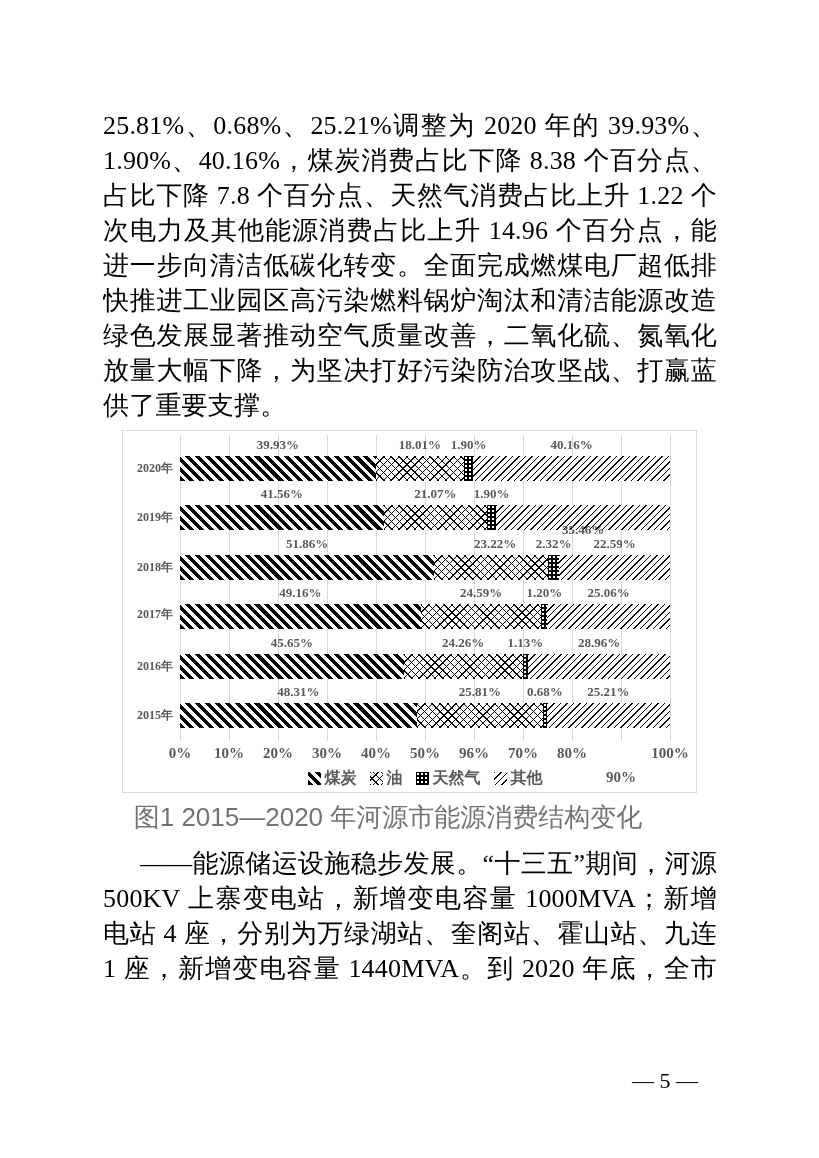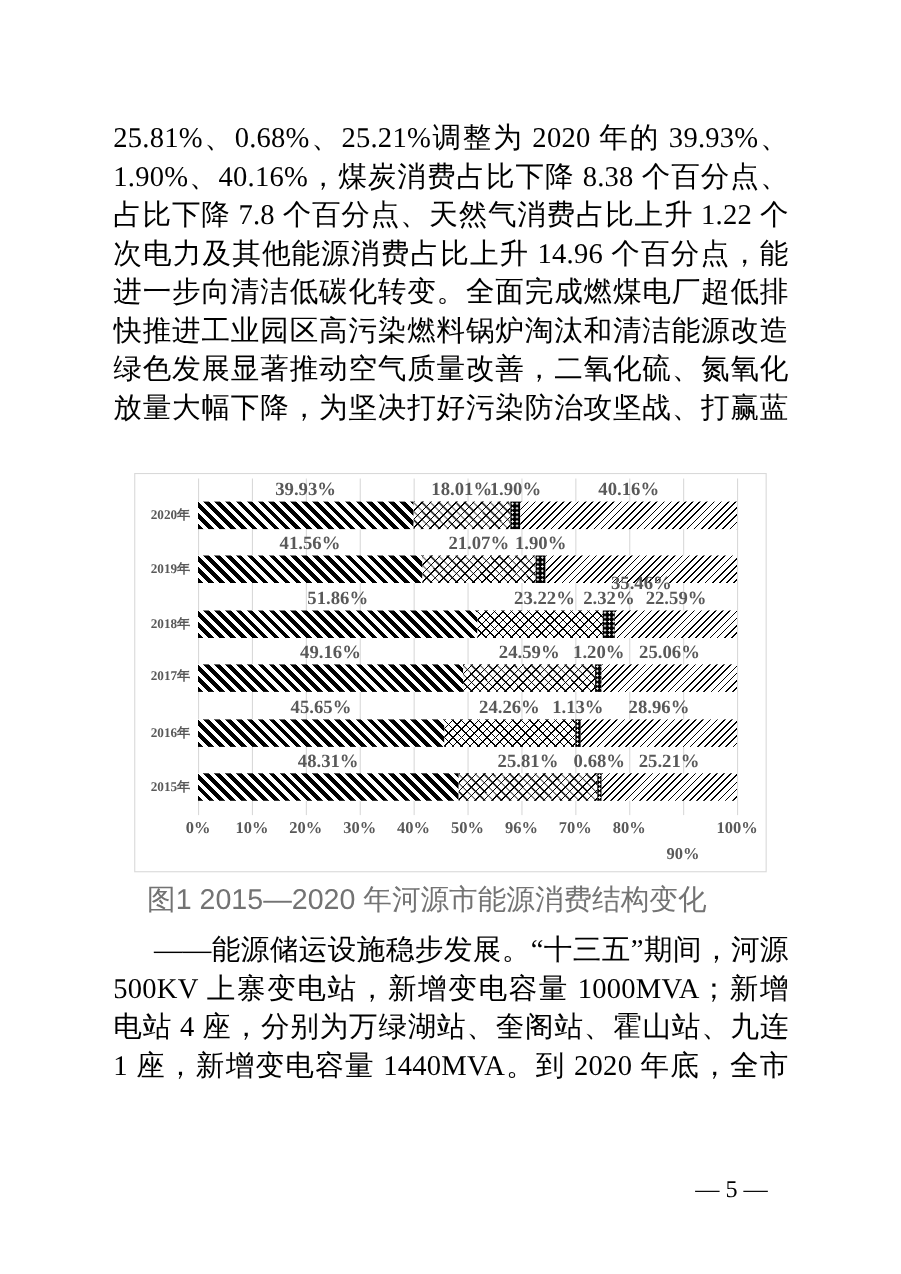--- a/index.html
+++ b/index.html
@@ -30,21 +30,21 @@
   
   .chart {
     position:absolute; left:122px; top:430px; width:575px; height:363px;
     background:#fff; border:1px solid #d9d9d9; color:#595959;
     font-family:"Liberation Serif","DejaVu Serif",serif;
   }
   .gridline { position:absolute; top:4px; height:306px; width:1px; background:#d9d9d9; }
   .seg { position:absolute; height:25px; }
   .seg-label {
     position:absolute; transform:translateX(-50%); white-space:nowrap;
-    font-size:17px; font-weight:bold; height:18px; line-height:18px; color:#595959;
+    font-size:13px; font-weight:bold; height:18px; line-height:18px; color:#595959;
   }
   .cat-label {
     position:absolute; left:0; width:50px; text-align:right;
     font-size:12px; font-weight:bold; height:27px; line-height:27px; color:#595959;
   }
   .x-tick {
     position:absolute; top:314px; transform:translateX(-50%);
     font-size:15px; font-weight:bold; color:#595959;
   }
   .legend {
@@ -70,20 +70,21 @@
 
   <div class="para" style="top:108px">
       <div class="line">25.81%、0.68%、25.21%调整为 2020 年的 39.93%、18.01%、</div>
       <div class="line">1.90%、40.16%，煤炭消费占比下降 8.38 个百分点、石油消费</div>
       <div class="line">占比下降 7.8 个百分点、天然气消费占比上升 1.22 个百分点、一</div>
       <div class="line">次电力及其他能源消费占比上升 14.96 个百分点，能源消费结构</div>
       <div class="line">进一步向清洁低碳化转变。全面完成燃煤电厂超低排放改造，加</div>
       <div class="line">快推进工业园区高污染燃料锅炉淘汰和清洁能源改造升级。能源</div>
       <div class="line">绿色发展显著推动空气质量改善，二氧化硫、氮氧化物和烟尘排</div>
       <div class="line">放量大幅下降，为坚决打好污染防治攻坚战、打赢蓝天保卫战提</div>
+      <div class="line no-just">供了重要支撑。</div>
     </div>
 
   <div class="chart">
       <div class="gridline" style="left: 57px; background: rgb(217, 217, 217);"></div>
       <div class="x-tick" style="left: 57px;">0%</div>
       <div class="gridline" style="left: 106px; background: rgb(217, 217, 217);"></div>
       <div class="x-tick" style="left: 106px;">10%</div>
       <div class="gridline" style="left: 155px; background: rgb(217, 217, 217);"></div>
       <div class="x-tick" style="left: 155px;">20%</div>
       <div class="gridline" style="left: 204px; background: rgb(217, 217, 217);"></div>
@@ -149,20 +150,38 @@
       <div class="seg-label" style="left: 476.048px; top: 202.6px;">28.96%</div>
       <div class="cat-label" style="top: 271px;">2015年</div>
       <div class="seg pat-coal" style="left: 57px; top: 272px; width: 236.719px; height: 25px;"></div>
       <div class="seg-label" style="left: 175.359px; top: 252px;">48.31%</div>
       <div class="seg pat-oil" style="left: 293.719px; top: 272px; width: 126.469px; height: 25px;"></div>
       <div class="seg-label" style="left: 356.954px; top: 252px;">25.81%</div>
       <div class="seg pat-gas" style="left: 420.188px; top: 272px; width: 3.332px; height: 25px;"></div>
       <div class="seg-label" style="left: 421.854px; top: 252px;">0.68%</div>
       <div class="seg pat-other" style="left: 423.52px; top: 272px; width: 123.529px; height: 25px;"></div>
       <div class="seg-label" style="left: 485.284px; top: 252px;">25.21%</div>
+      <div class="legend">
+        <div class="legend-item">
+          <span class="swatch pat-coal"></span>
+          <span>煤炭</span>
+        </div>
+        <div class="legend-item">
+          <span class="swatch pat-oil"></span>
+          <span>油</span>
+        </div>
+        <div class="legend-item">
+          <span class="swatch pat-gas"></span>
+          <span>天然气</span>
+        </div>
+        <div class="legend-item">
+          <span class="swatch pat-other"></span>
+          <span>其他</span>
+        </div>
+      </div>
     </div>
 
   <div class="caption">图1  2015—2020 年河源市能源消费结构变化</div>
 
   <div class="para" style="top:846px">
       <div class="line indent">——能源储运设施稳步发展。“十三五”期间，河源扩建</div>
       <div class="line">500KV 上寨变电站，新增变电容量 1000MVA；新增 220KV 变</div>
       <div class="line">电站 4 座，分别为万绿湖站、奎阁站、霍山站、九连山站，扩建</div>
       <div class="line">1 座，新增变电容量 1440MVA。到 2020 年底，全市建成 500</div>
     </div>

